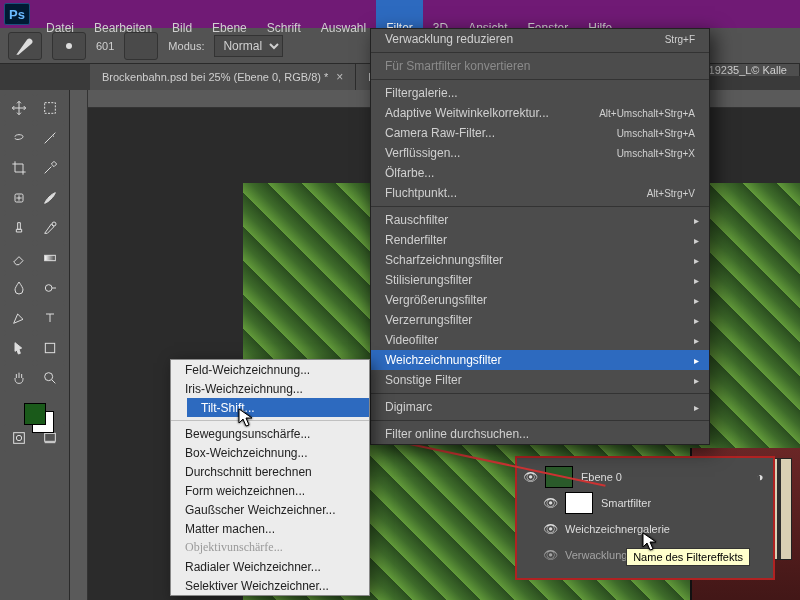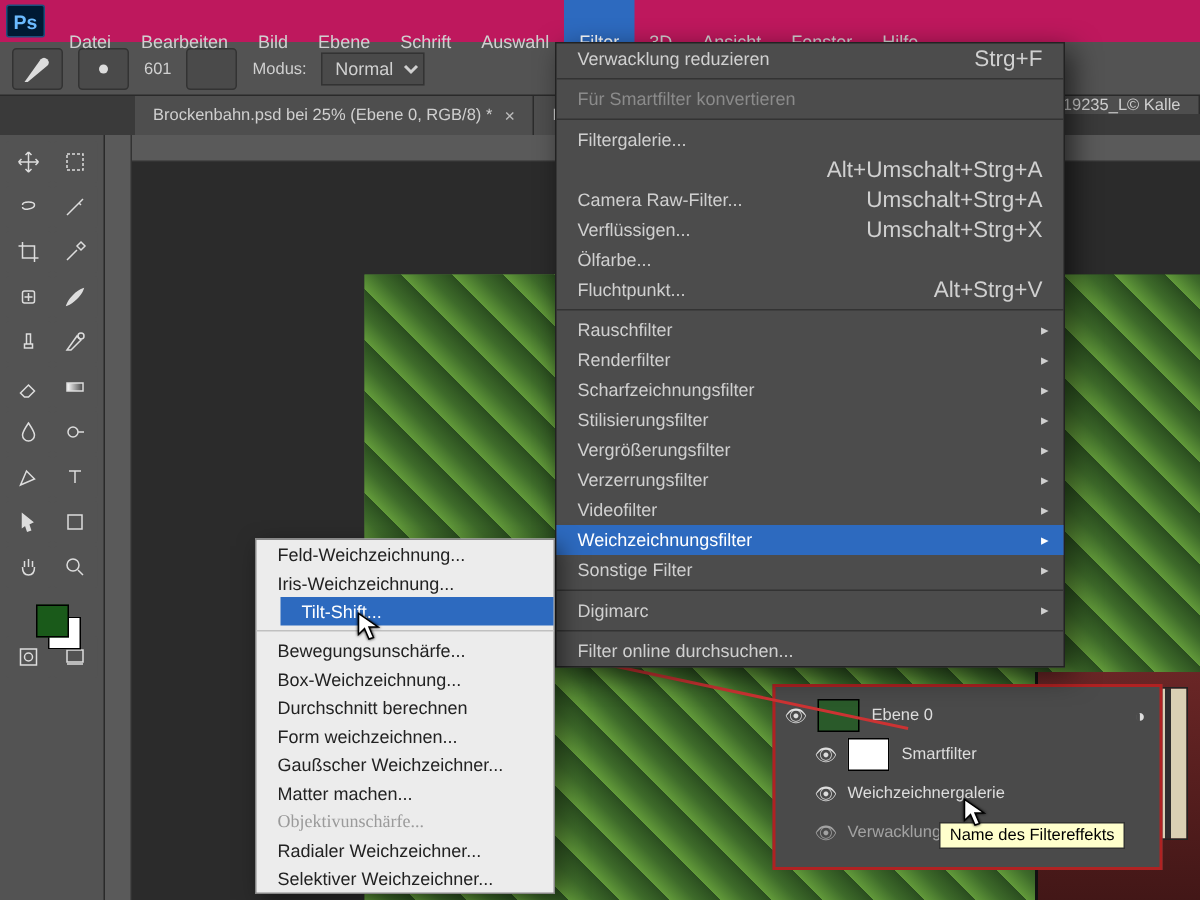--- a/index.html
+++ b/index.html
@@ -1,19 +1,19 @@
 <!DOCTYPE html>
 <html><head>
 <meta charset="utf-8">
 <style>
   * { box-sizing: border-box; margin: 0; padding: 0; font-family: "Segoe UI", Tahoma, sans-serif; }
   body { width: 800px; height: 600px; overflow: hidden; background: #3f3f3f; color: #d0d0d0; font-size: 12px; position: relative; }
 
   
-  .menubar { height: 28px; background: #be185d; display: flex; align-items: center; position: relative; z-index: 50; }
+  .menubar { height: 28px; background: #701a75; display: flex; align-items: center; position: relative; z-index: 50; }
   .ps-logo { width: 26px; height: 22px; margin: 0 6px 0 4px; background: #001a33; color: #6bbbff; font-weight: bold; font-size: 13px; display: flex; align-items: center; justify-content: center; border-radius: 2px; border:1px solid #1c4f7d;}
   .menubar .mi { padding: 16px 10px; height: 28px; line-height: 28px; cursor: default; }
   .menubar .mi.active { background: #2d6abf; color: #fff; }
 
   .optbar { height: 36px; background: #535353; display: flex; align-items: center; padding: 0 8px; gap: 10px; border-bottom: 1px solid #2a2a2a; position: relative; z-index: 40; }
   .optbar .slot { width: 34px; height: 28px; background:#4a4a4a; border:1px solid #333; border-radius:3px; }
   .optbar .num { font-size:11px; }
   .optbar select { background:#4a4a4a; color:#d0d0d0; border:1px solid #333; height:22px; font-size:12px; padding:0 4px;}
   .optbar .lbl { font-size:11px; }
 
@@ -43,21 +43,21 @@
   .train:before{content:"";position:absolute;top:10px;left:8px;right:8px;height:100px;
     background:repeating-linear-gradient(90deg,#d9d0b4 0 16px,#2e2e2e 16px 20px); border:1px solid #222;}
 
   
   .menu { position:absolute; top:28px; left:370px; width:340px; background:#4c4c4c; border:1px solid #222; box-shadow:5px 5px 18px rgba(0,0,0,.6); z-index:200; }
   .menu .row { display:flex; align-items:center; height:20px; padding:0 14px; font-size:12px; position:relative; }
   .menu .row.hover { background:#2d6abf; color:#fff; }
   .menu .row.dim { color:#8b8b8b; }
   .menu .row.sub::after { content:"▸"; position:absolute; right:10px; font-size:10px; }
   .menu .sep { height:1px; background:#333; margin:3px 0; }
-  .menu .kb { margin-left:auto; font-size:15px; }
+  .menu .kb { margin-left:auto; font-size:10px; }
 
   
   .submenu { position:absolute; top:359px; left:170px; width:200px; background:#ececec; color:#222; border:1px solid #888; box-shadow:4px 4px 14px rgba(0,0,0,.5); z-index:300; }
   .submenu .srow { height:19px; padding:0 14px; font-size:12px; display:flex; align-items:center; }
   .submenu .srow.hl { background:#2d6abf; color:#fff;margin-left:16px; }
   .submenu .srow.dim { color:#9a9a9a;font-family:Liberation Serif, serif; }
   .submenu .ssep { height:1px; background:#c0c0c0; margin:3px 0; }
 
   
   .layers { position:absolute; right:25px; bottom:20px; width:260px; background:#4a4a4a; border:2px solid #b02222; z-index:150; padding:6px 6px 10px; }
@@ -269,20 +269,21 @@
   <div class="sep"></div>
   <div class="row dim">
     <span>Für Smartfilter konvertieren</span>
   </div>
   <div class="sep"></div>
 
   <div class="row">
       <span>Filtergalerie...</span>
     </div>
   <div class="row">
+      <span>Adaptive Weitwinkelkorrektur...</span>
       <span class="kb">Alt+Umschalt+Strg+A</span>
     </div>
   <div class="row">
       <span>Camera Raw-Filter...</span>
       <span class="kb">Umschalt+Strg+A</span>
     </div>
   <div class="row">
       <span>Verflüssigen...</span>
       <span class="kb">Umschalt+Strg+X</span>
     </div>

